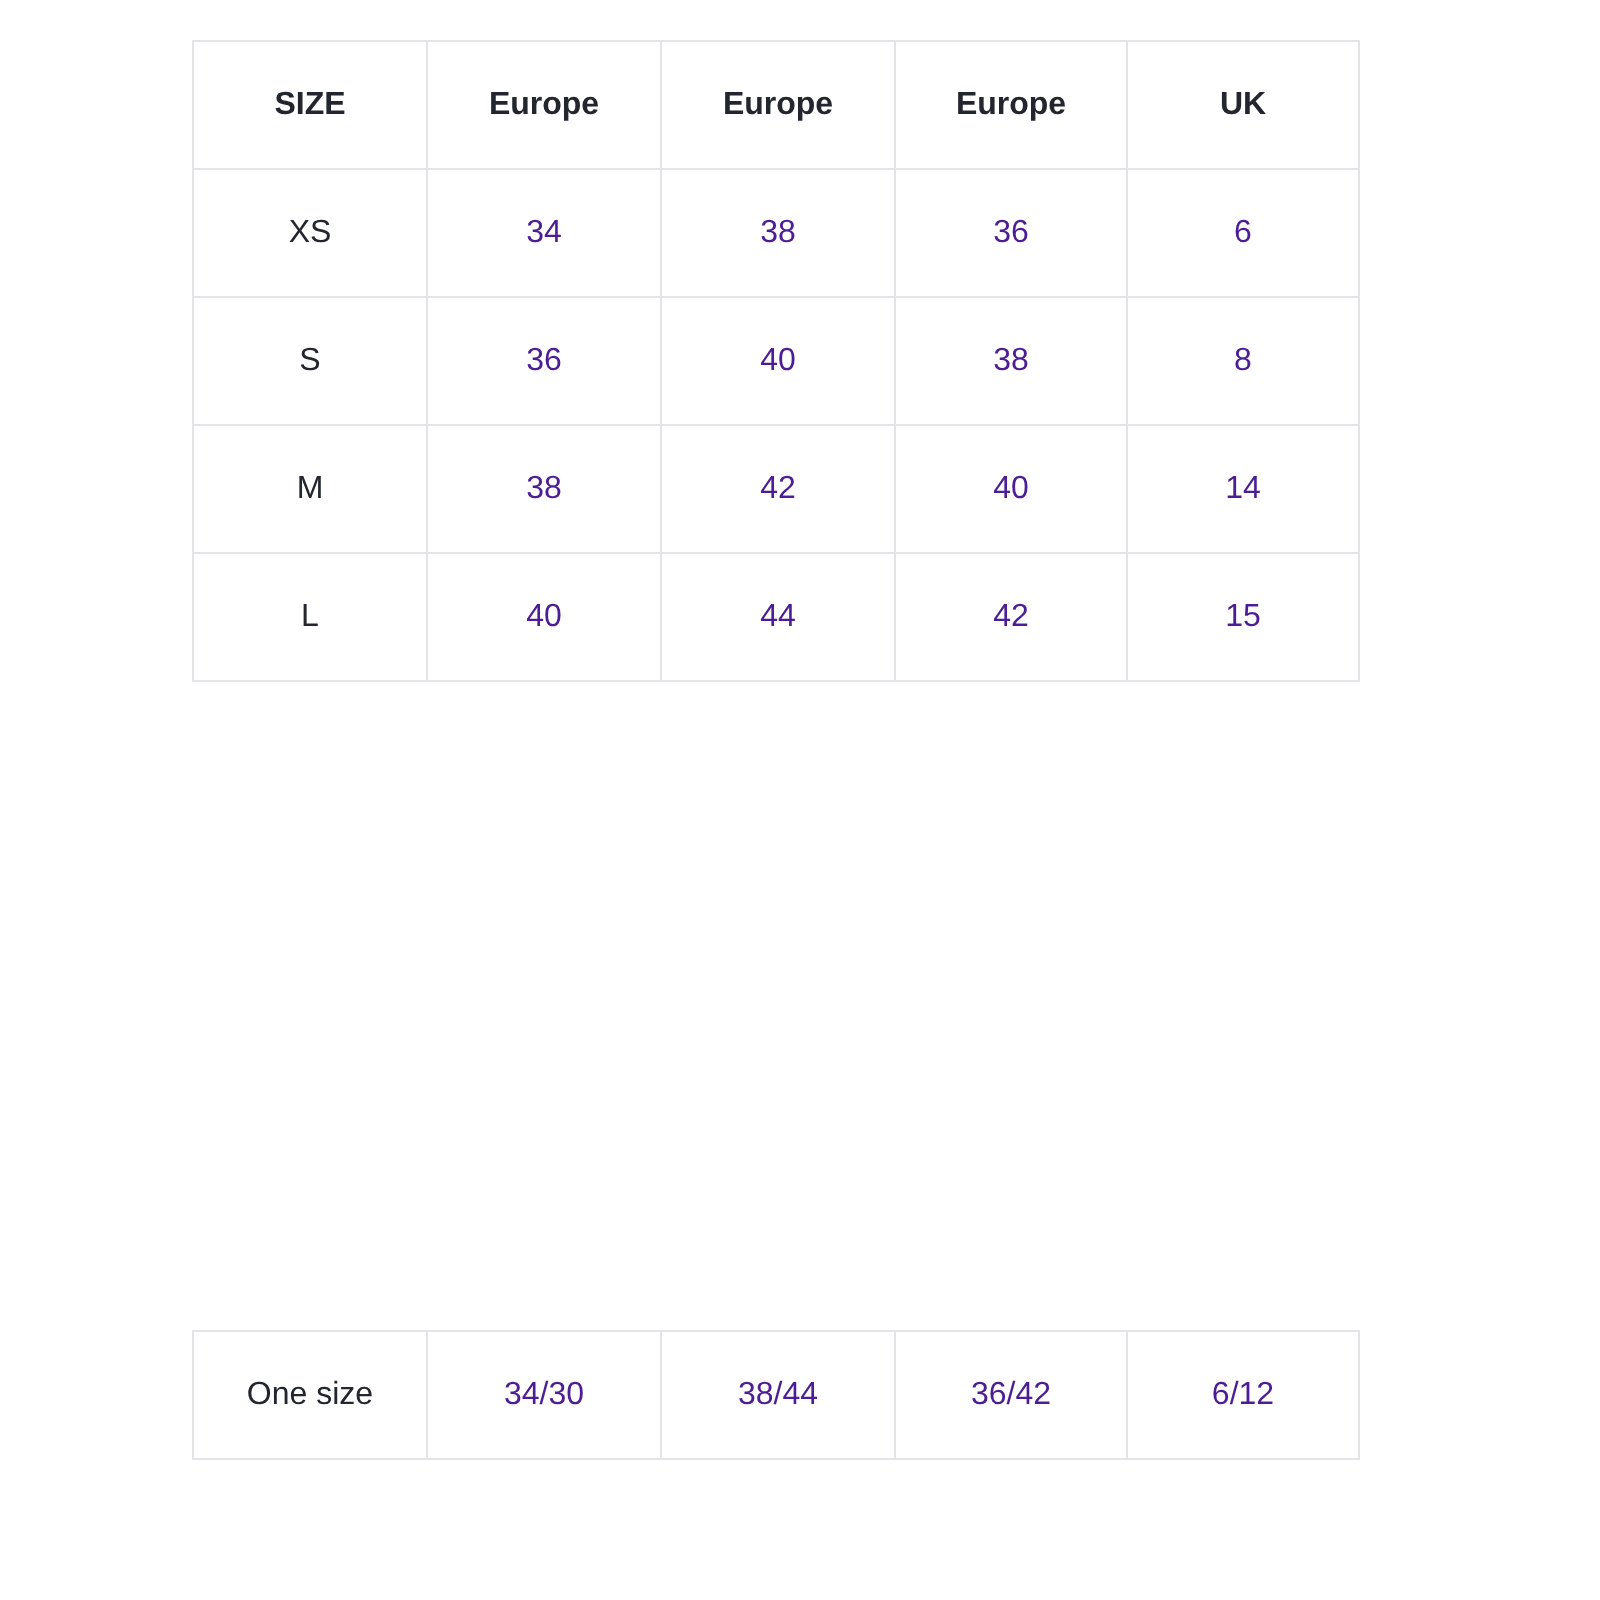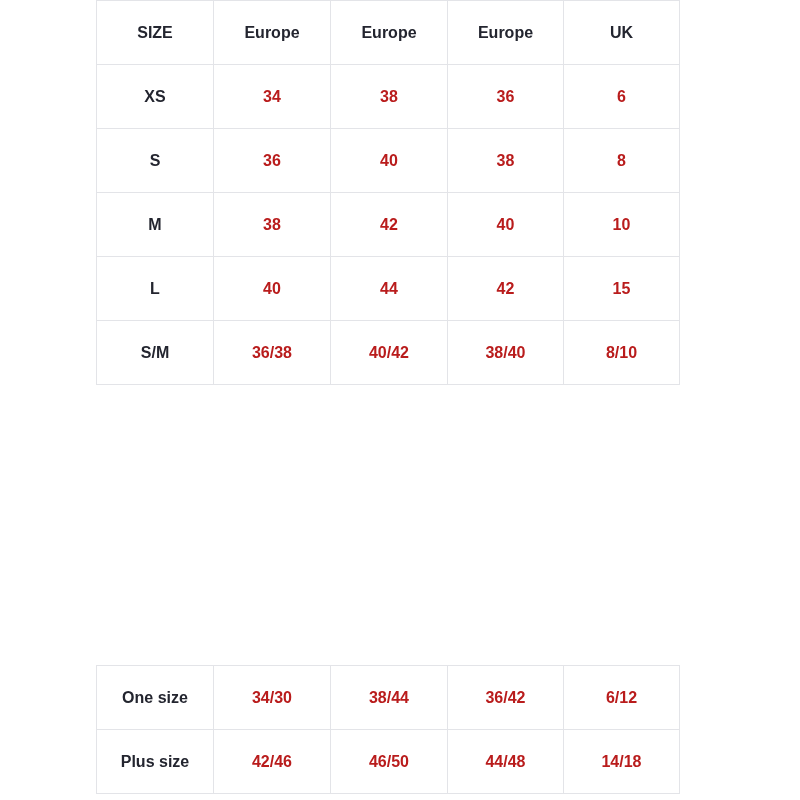--- a/index.html
+++ b/index.html
@@ -18,46 +18,46 @@
     position: relative;
     width: 800px;
     height: 800px;
     box-sizing: border-box;
   }
   .table-wrap {
     position: absolute;
     left: 96px;
     width: 583px;
   }
-  .table-wrap.main { top: 0; }
+  .table-wrap.main { top: 20px; }
   .table-wrap.secondary { top: 665px; }
 
   table.size-table {
     width: 100%;
     border-collapse: collapse;
     table-layout: fixed;
   }
   table.size-table td,
   table.size-table th {
     border: 1px solid #e3e4e8;
     height: 63px;
     text-align: center;
     vertical-align: middle;
     font-size: 16px;
-    font-weight: 700;
-    color: #b91c1c;
+    font-weight: 400;
+    color: #4c1d95;
     padding: 0;
   }
   table.size-table th {
     font-weight: 700;
     font-size: 16px;
     color: #23252f;
   }
   table.size-table td.rowhead {
-    font-weight: 700;
+    font-weight: 400;
     color: #23252f;
   }
   col.c0 { width: 117px; }
   col.c1 { width: 117px; }
   col.c2 { width: 117px; }
   col.c3 { width: 116px; }
   col.c4 { width: 116px; }
 </style>
 </head>
 <body>
@@ -95,35 +95,28 @@
           <td>36</td>
           <td>40</td>
           <td>38</td>
           <td>8</td>
         </tr>
         <tr>
           <td class="rowhead">M</td>
           <td>38</td>
           <td>42</td>
           <td>40</td>
-          <td>10</td>
+          <td>14</td>
         </tr>
         <tr>
           <td class="rowhead">L</td>
           <td>40</td>
           <td>44</td>
           <td>42</td>
           <td>15</td>
-        </tr>
-        <tr>
-          <td class="rowhead">S/M</td>
-          <td>36/38</td>
-          <td>40/42</td>
-          <td>38/40</td>
-          <td>8/10</td>
         </tr>
       </tbody>
     </table>
   </div>
 
   <div class="table-wrap secondary">
     <table class="size-table">
       <colgroup>
         <col class="c0">
           <col class="c1">
@@ -132,24 +125,17 @@
           <col class="c4">
       </colgroup>
       <tbody>
         <tr>
           <td class="rowhead">One size</td>
           <td>34/30</td>
           <td>38/44</td>
           <td>36/42</td>
           <td>6/12</td>
         </tr>
-        <tr>
-          <td class="rowhead">Plus size</td>
-          <td>42/46</td>
-          <td>46/50</td>
-          <td>44/48</td>
-          <td>14/18</td>
-        </tr>
       </tbody>
     </table>
   </div>
 
 </div>
 
 </body></html>

